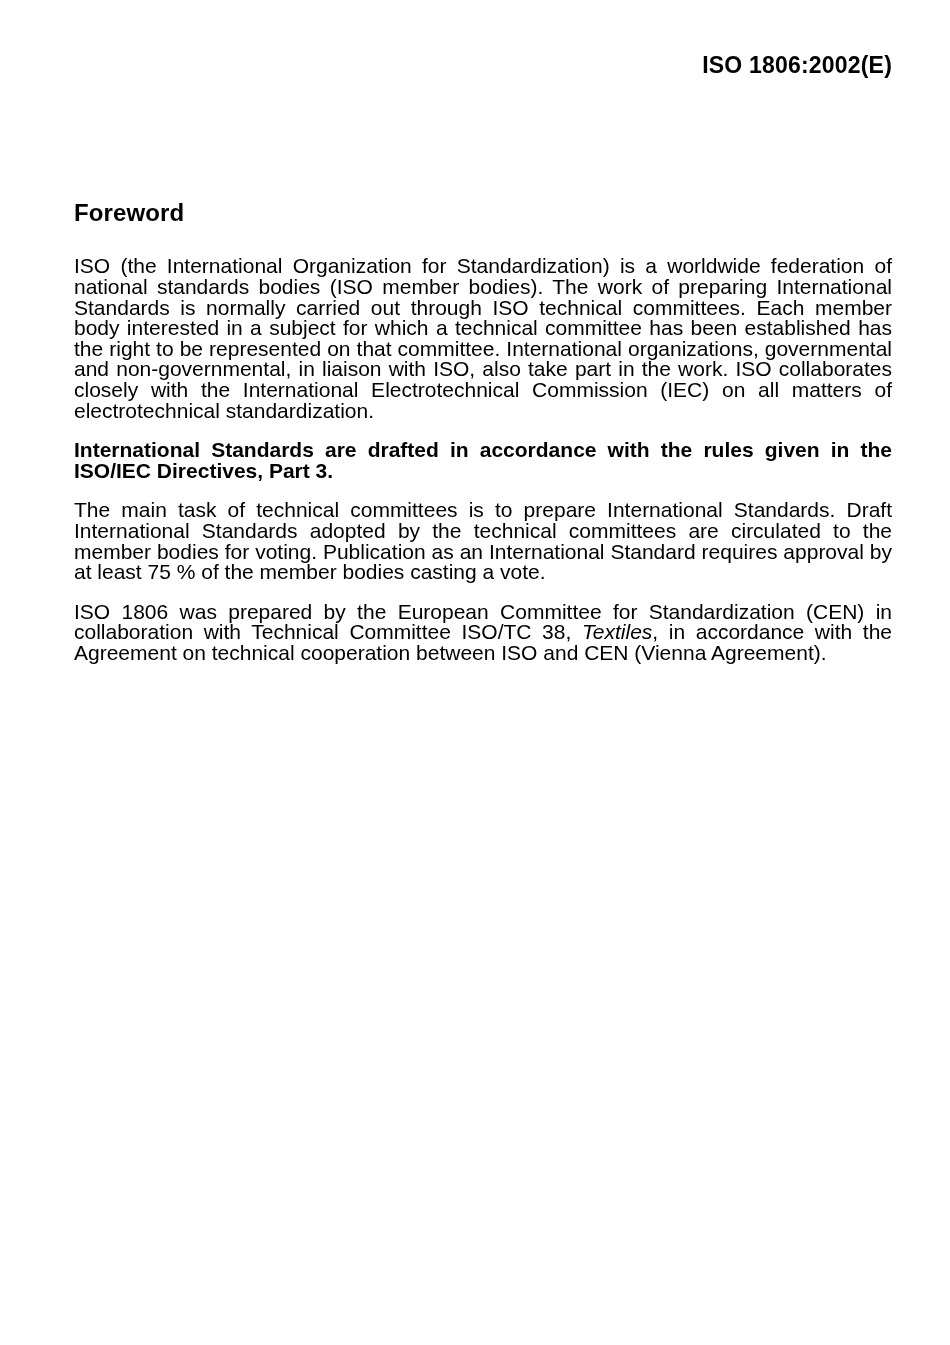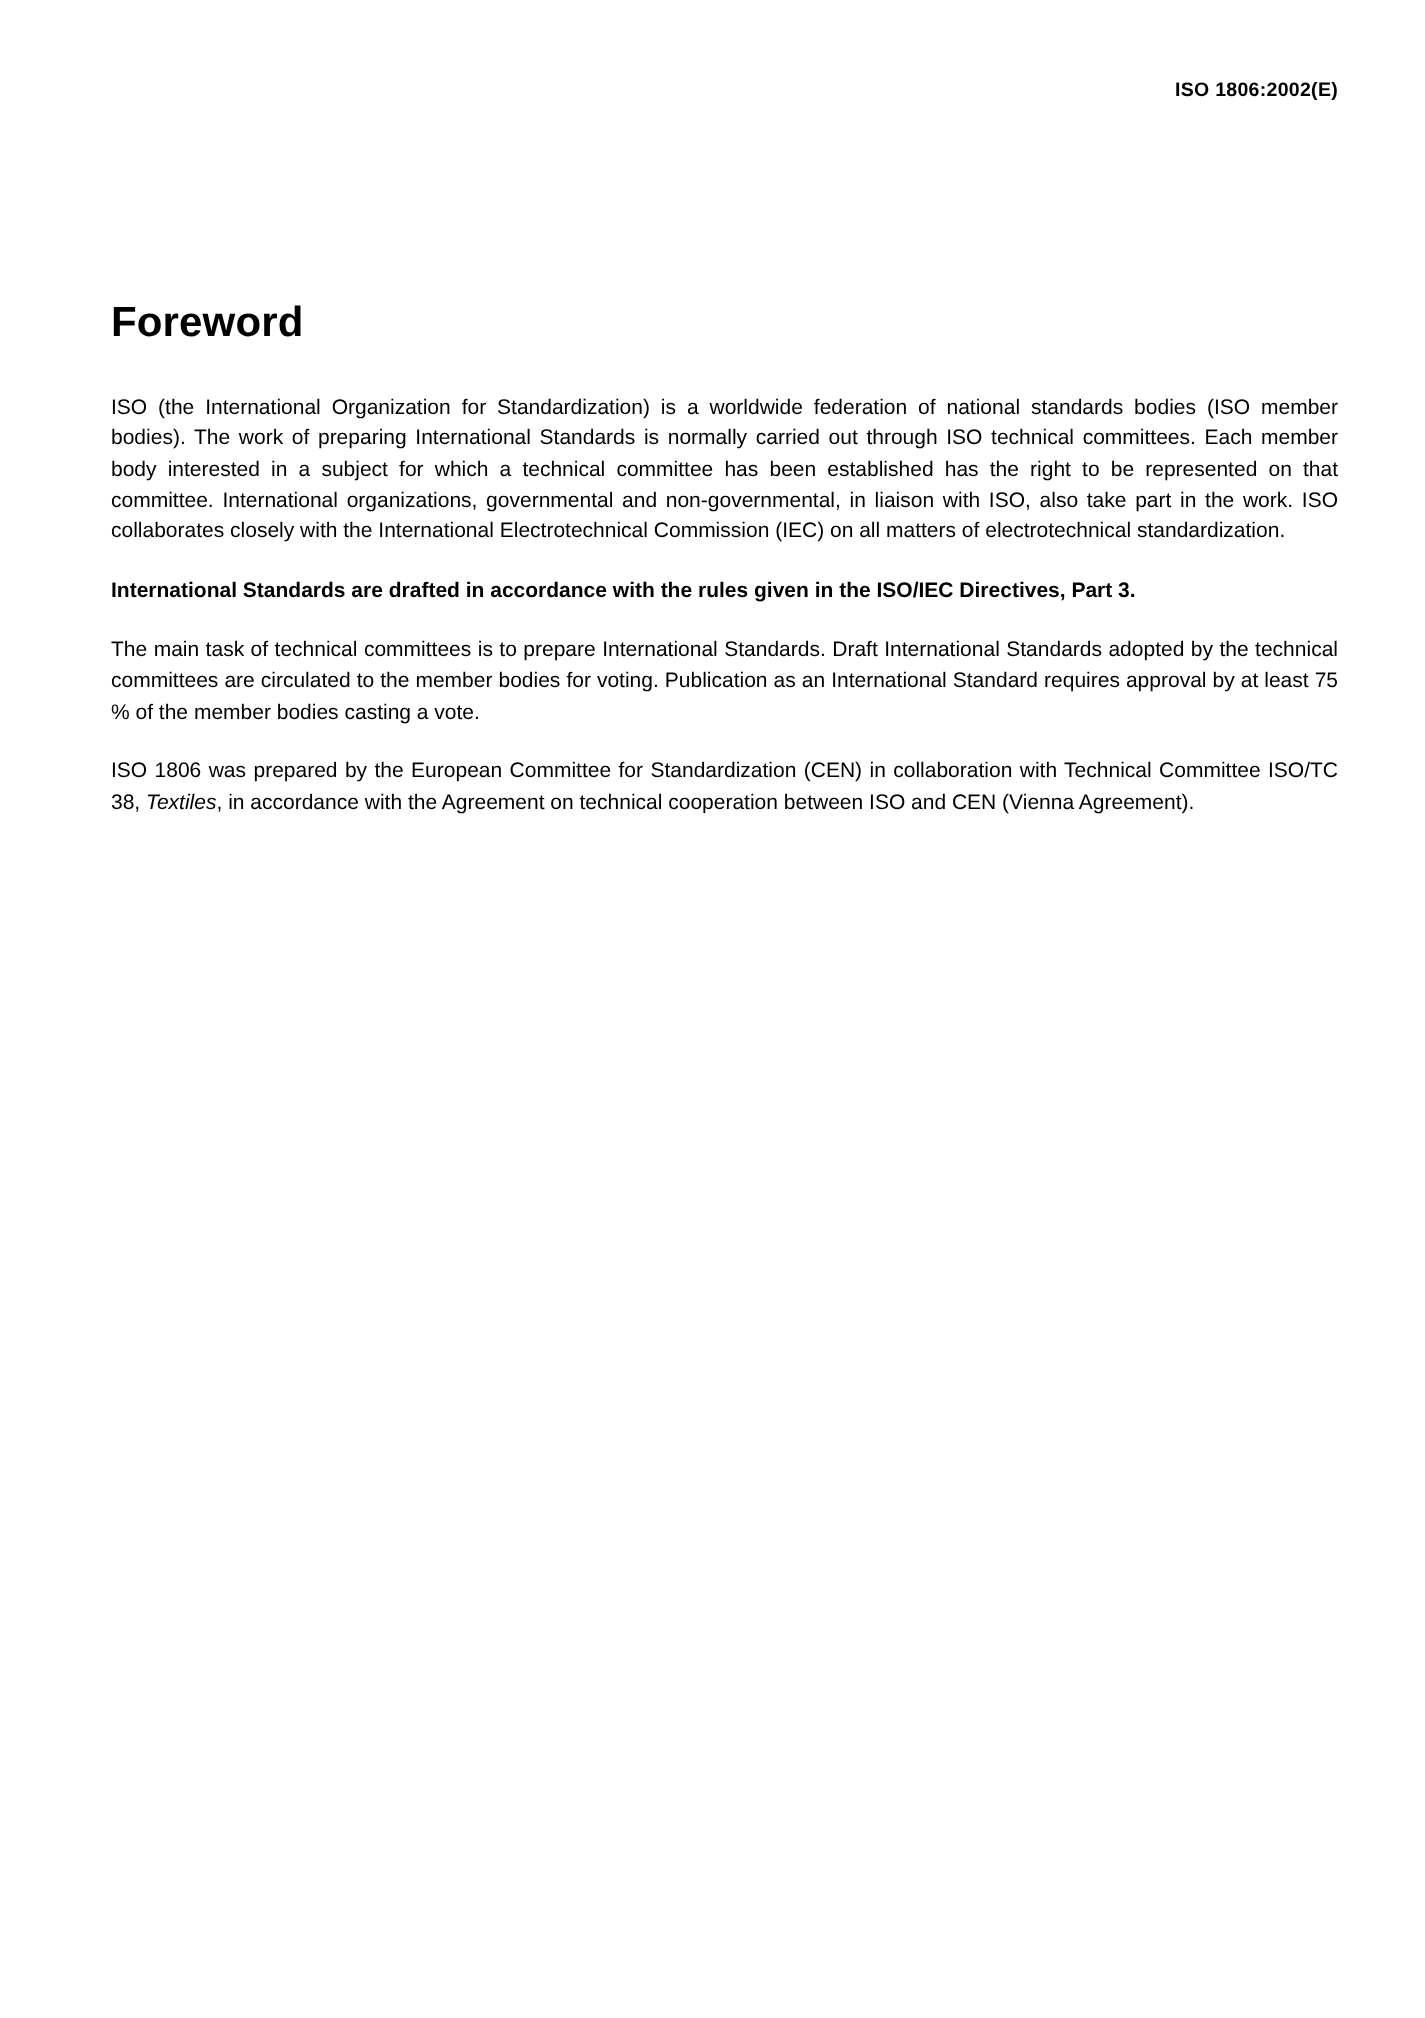--- a/index.html
+++ b/index.html
@@ -18,42 +18,42 @@
     height: 1345px;
     background: #ffffff;
     box-sizing: border-box;
     overflow: hidden;
   }
   
   .doc-header {
     position: absolute;
     top: 52px;
     right: 58px;
-    font-size: 13px;
+    font-size: 23px;
     font-weight: bold;
     letter-spacing: 0.2px;
     text-align: center;
     white-space: nowrap;
   }
   
   .content {
     position: absolute;
     left: 74px;
     top: 200px;
     width: 818px;
   }
   h1.section-title {
-    font-size: 28px;
+    font-size: 24px;
     font-weight: bold;
     margin: 0 0 30px 0;
     letter-spacing: 0.1px;
     line-height: 1.1;
   }
   p.para {
-    font-size: 14px;
+    font-size: 21px;
     line-height: 20.6px;
     margin: 4px 0 19px 0;
     text-align: justify;
     text-justify: inter-word;
     hyphens: none;
   }
   p.para:last-child {
     margin-bottom: 0;
   }
   .no-justify {

